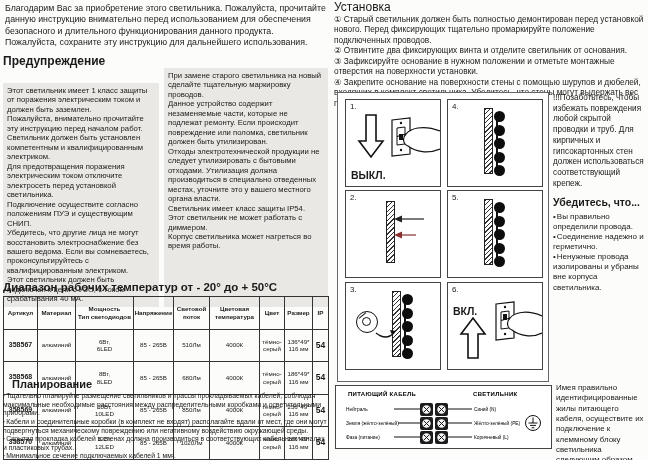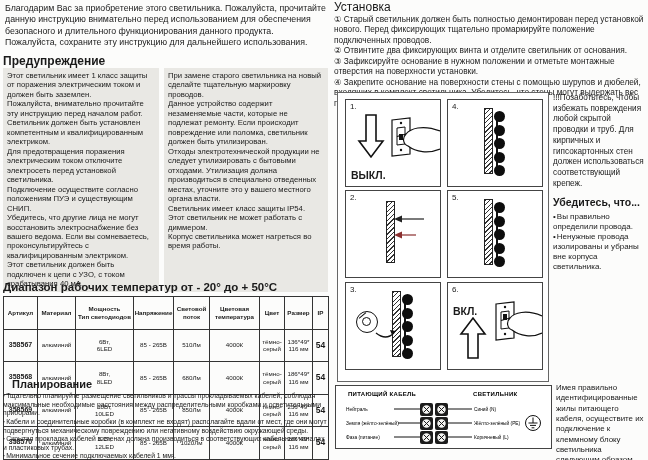--- a/index.html
+++ b/index.html
@@ -4,21 +4,21 @@
 <style>
   html,body{margin:0;padding:0;}
   body{width:648px;height:460px;position:relative;background:#fcfcfb;color:#1a1a1a;
        font-family:"Liberation Sans",sans-serif;overflow:hidden;}
   .abs{position:absolute;}
   
   #intro{left:5px;top:3px;width:322px;font-size:8.8px;line-height:1.29;text-align:left;}
   #warn-title{left:3px;top:54px;font-size:12px;font-weight:bold;}
   #warn-wrap{left:3px;top:68px;width:325px;display:flex;gap:5px;align-items:stretch;}
   .warn-col{background:#e9e8e4;padding:3px 4px;font-size:7.7px;line-height:1.23;min-height:202px;box-sizing:border-box;}
-  .warn-col-1{width:156px;}
+  .warn-col-1{width:156px;margin-top:15px;}
   .warn-col-2{flex:1;}
   .warn-para{margin:0;}
   #temp-title{left:3px;top:281px;font-size:11.5px;font-weight:bold;}
   #spec-table{left:3px;top:296px;width:325px;border-collapse:collapse;table-layout:fixed;}
   #spec-table th,#spec-table td{border:1px solid #333;text-align:center;vertical-align:middle;
       white-space:pre-line;padding:8px 0;font-size:6.2px;line-height:1.25;}
   #spec-table th{font-weight:bold;}
   #spec-table td:first-child{font-weight:bold;font-size:7px;}
   #spec-table td:last-child{font-weight:bold;font-size:8.5px;}
   #plan-title{left:12px;top:378px;font-size:11px;font-weight:bold;}
@@ -269,20 +269,21 @@
       <path d="M94 30 C78 23 66 27 62 32 C58 36 59 42 64 44 C72 50 84 52 94 47" fill="#fff" stroke="#111" stroke-width="1.2"></path>
       <path d="M62 32 L53 34.5" stroke="#111" stroke-width="1.2" fill="none"></path>
     </svg>
   </div>
 </div>
 
 <div id="care-note" class="abs">!!!Позаботьтесь, чтобы избежать повреждения любой скрытой проводки и труб. Для кирпичных и гипсокартонных стен должен использоваться соответствующий крепеж.</div>
 <div id="ensure-title" class="abs">Убедитесь, что...</div>
 <div id="ensure-list" class="abs">
     <div class="ensure-item">Вы правильно определили провода.</div>
+    <div class="ensure-item">Соединение надежно и герметично.</div>
     <div class="ensure-item">Ненужные провода изолированы и убраны вне корпуса светильника.</div>
   </div>
 
 <div id="wiring-box" class="abs">
   <svg width="213" height="60" viewBox="0 0 213 60">
     <text x="12" y="10" font-size="6" font-weight="bold" letter-spacing="0.3">ПИТАЮЩИЙ КАБЕЛЬ</text>
     <text x="137" y="10" font-size="6" font-weight="bold" letter-spacing="0.3">СВЕТИЛЬНИК</text>
 
     <text x="10" y="25" font-size="4.8">Нейтраль</text>
     <line x1="58" y1="23" x2="84" y2="23" stroke="#111" stroke-width="1"></line>

